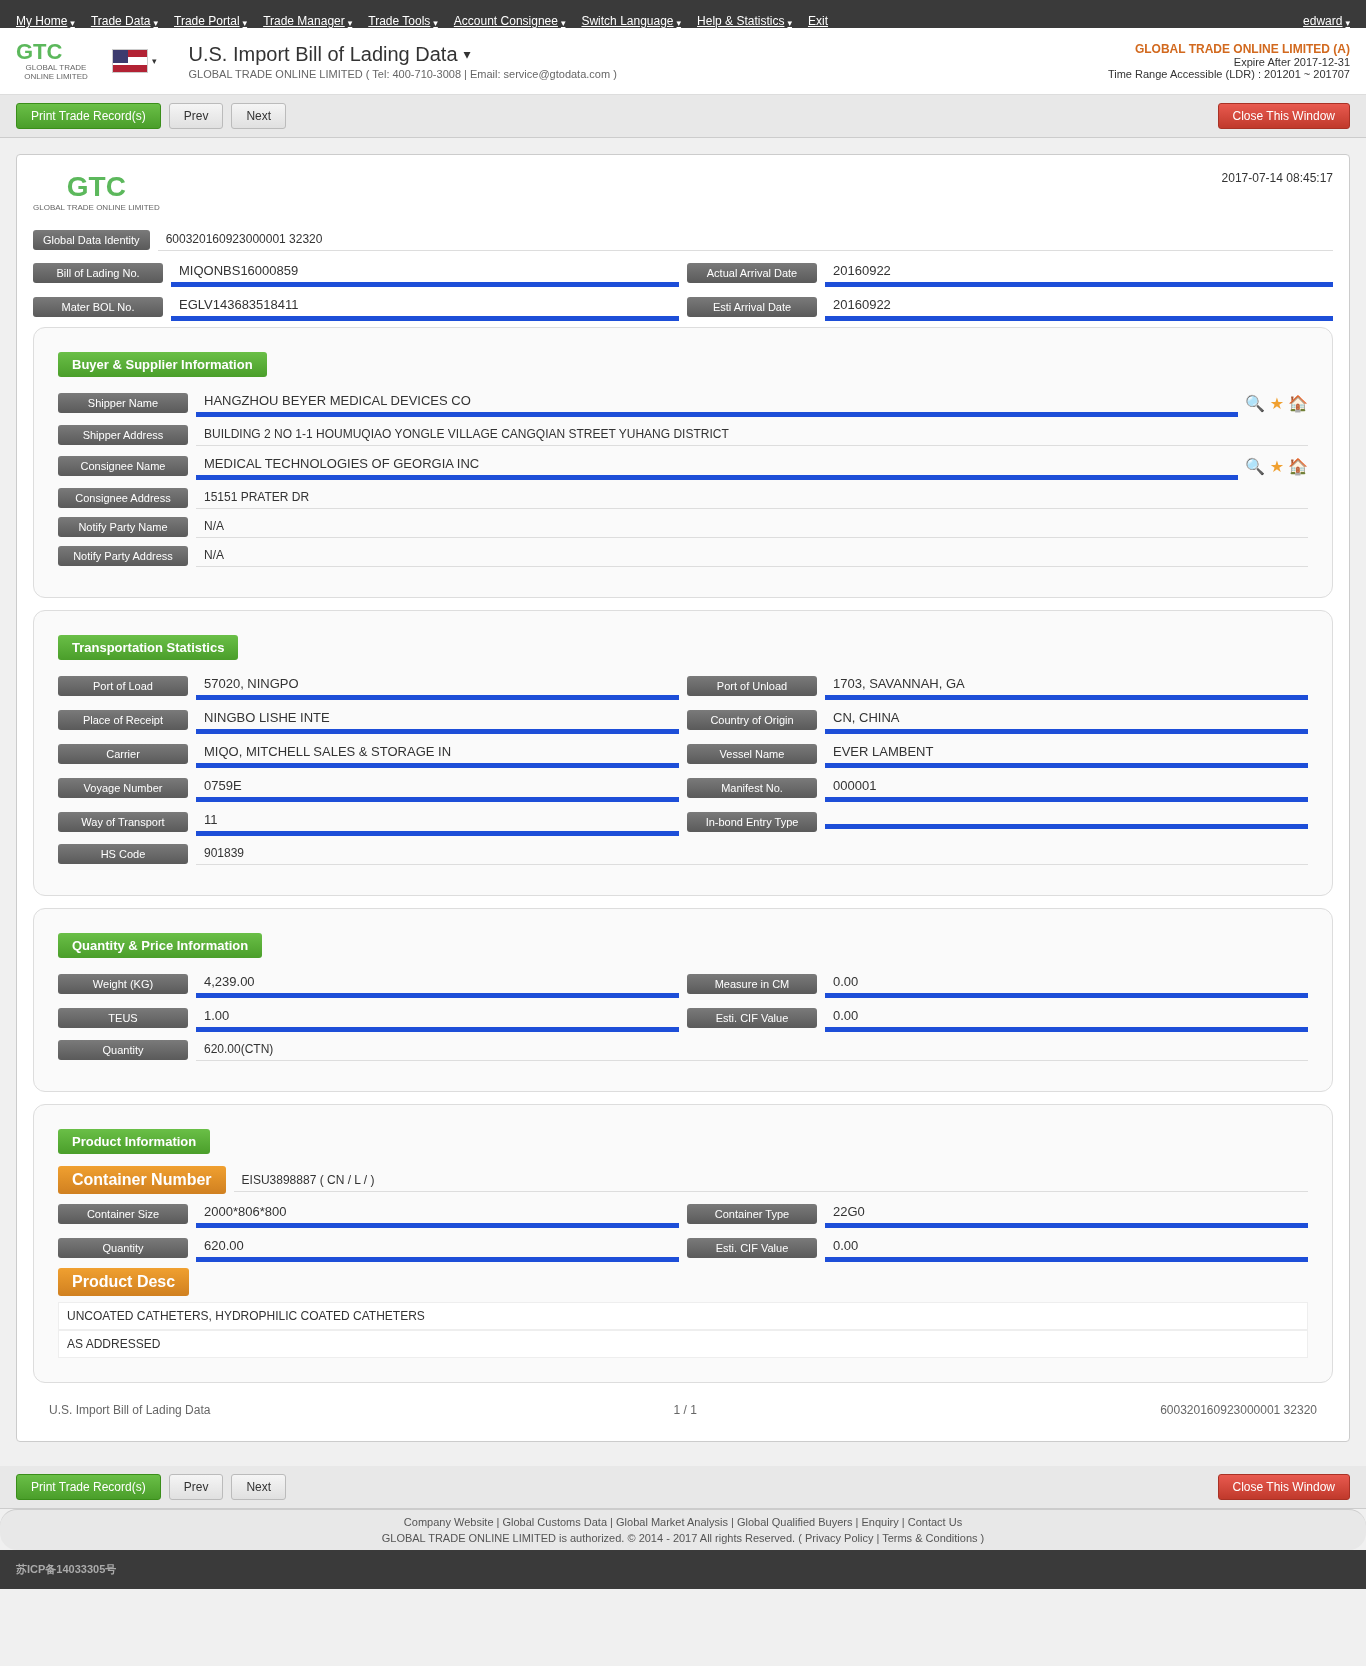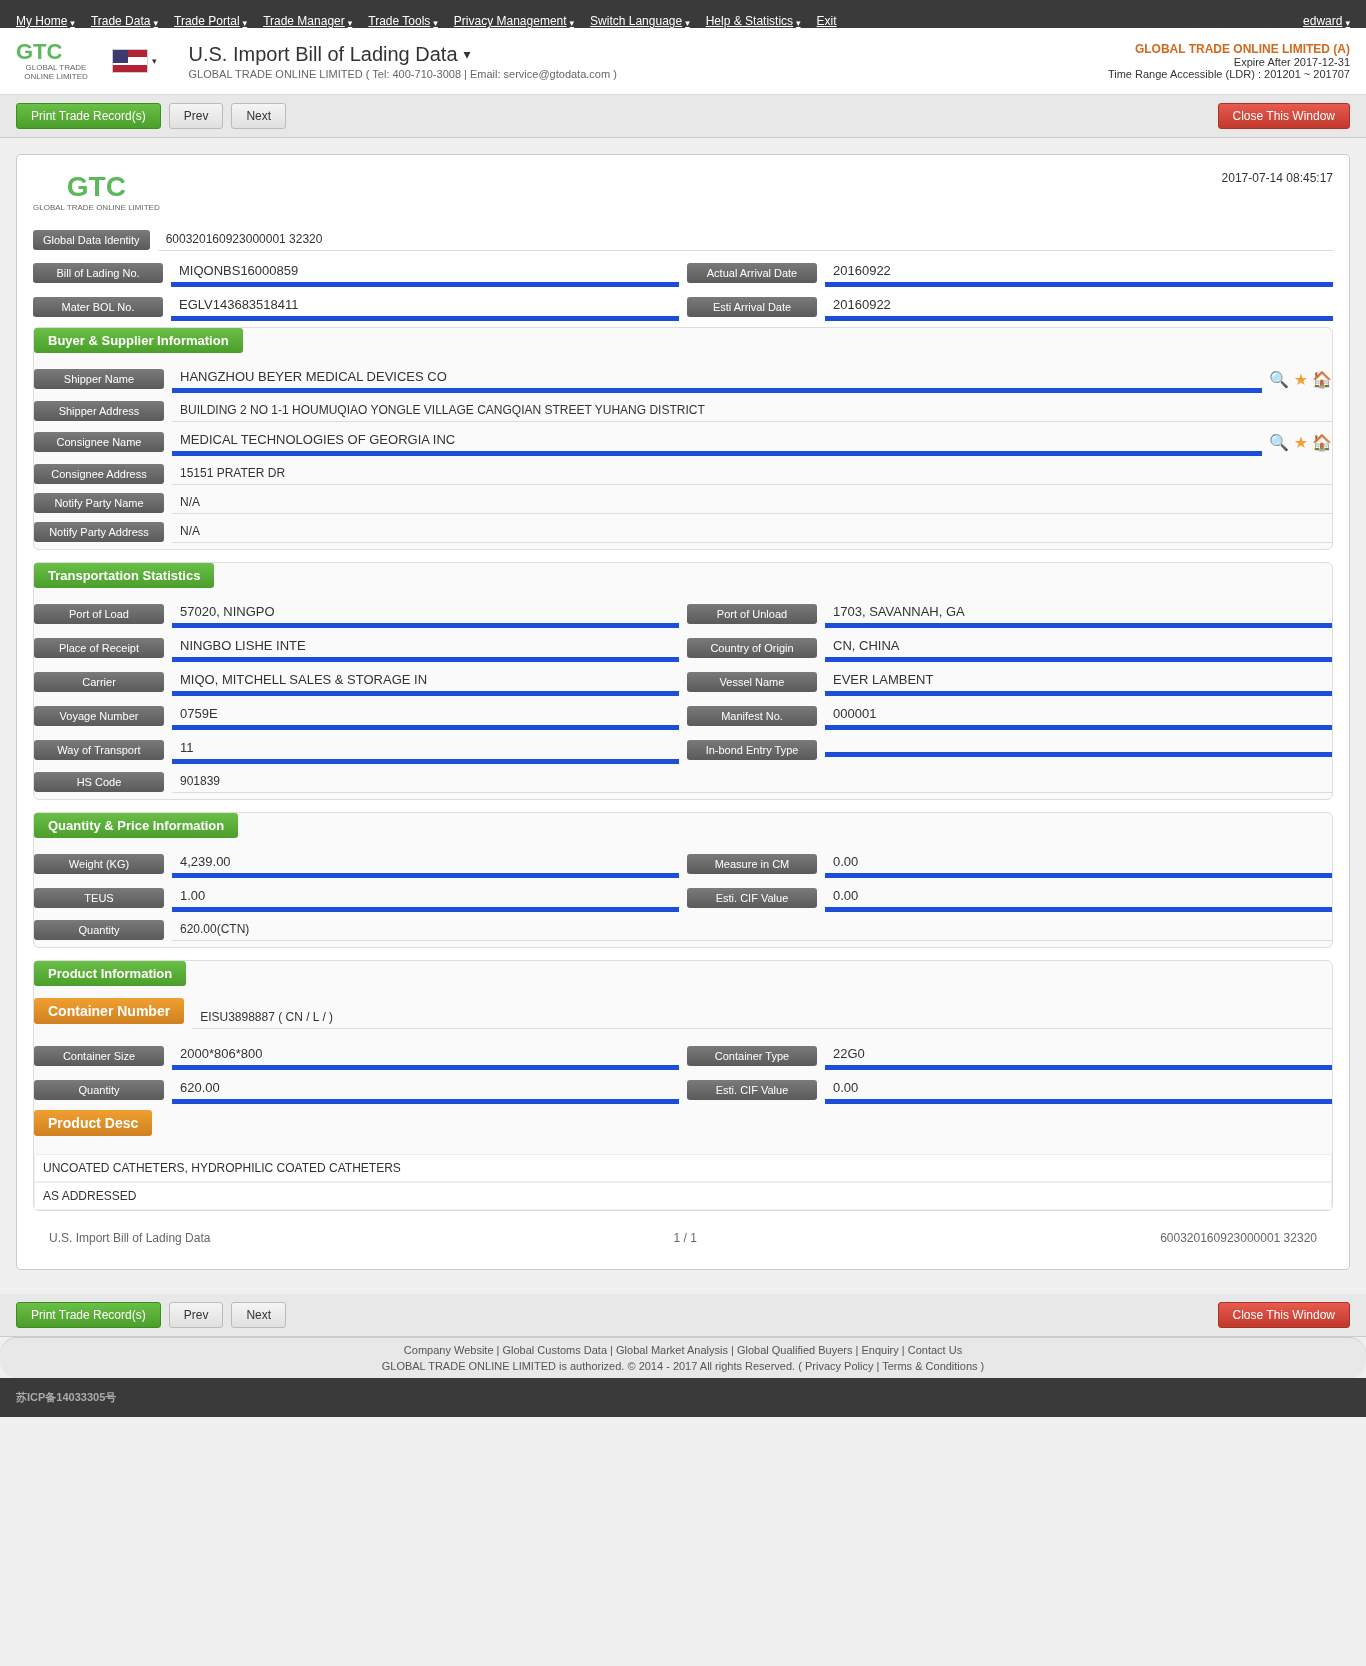--- a/index.html
+++ b/index.html
@@ -175,31 +175,31 @@
       font-size: 13px;
       font-weight: bold;
       display: inline-block;
       margin-bottom: 12px;
     }
     .section-header-orange {
       background: linear-gradient(#f0a030, #d08020);
       color: #fff;
       padding: 5px 14px;
       border-radius: 3px;
-      font-size: 14px;
+      font-size: 16px;
       font-weight: bold;
       display: inline-block;
-      margin-bottom: 12px;
+      margin-bottom: 0;
     }
 
     
     .info-section {
       border: 1px solid #ddd;
-      border-radius: 6px;
-      padding: 0;
+      border-radius: 12px;
+      padding: 24px;
       margin-bottom: 12px;
       background: #fafafa;
     }
 
     
     .two-col-row {
       display: flex;
       gap: 8px;
       margin-bottom: 6px;
     }
@@ -317,21 +317,21 @@
   </div>
   <div class="top-nav-item">
     <span>Trade Manager</span>
     <span class="chevron-down">▾</span>
   </div>
   <div class="top-nav-item">
     <span>Trade Tools</span>
     <span class="chevron-down">▾</span>
   </div>
   <div class="top-nav-item">
-    <span>Privacy Management</span>
+    <span>Account Consignee</span>
     <span class="chevron-down">▾</span>
   </div>
   <div class="top-nav-item">
     <span>Switch Language</span>
     <span class="chevron-down">▾</span>
   </div>
   <div class="top-nav-item">
     <span>Help &amp; Statistics</span>
     <span class="chevron-down">▾</span>
   </div>

